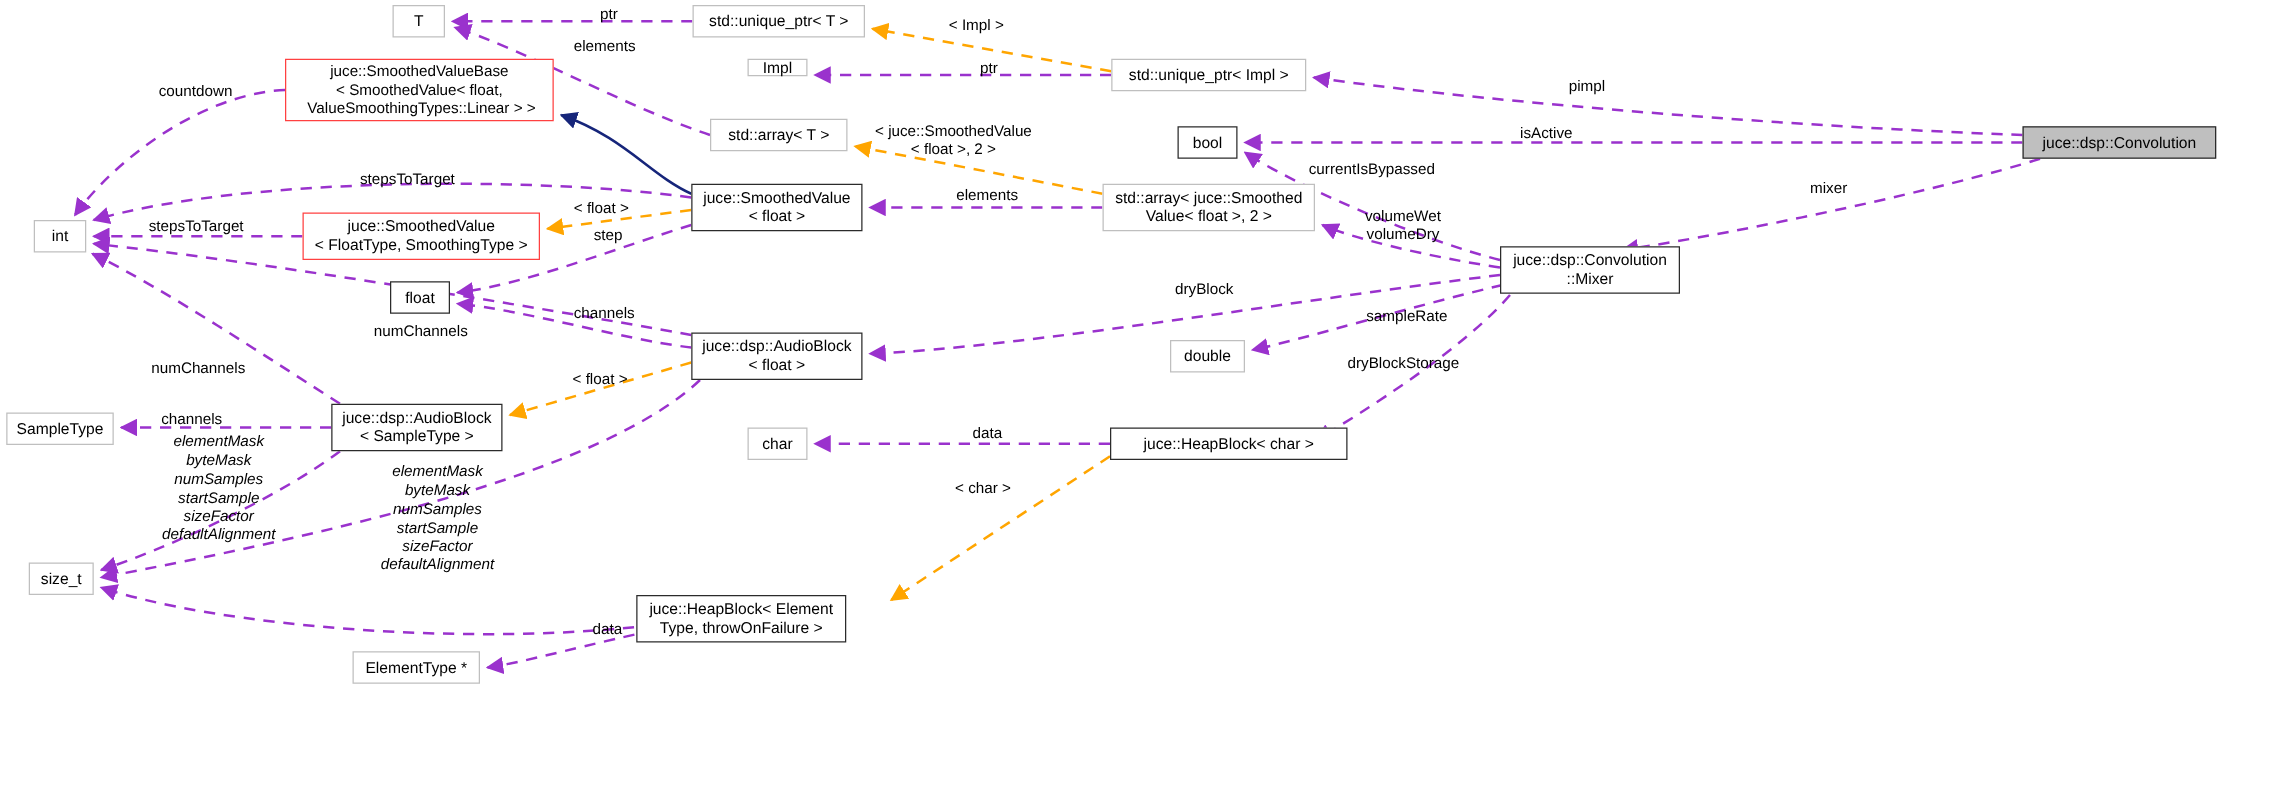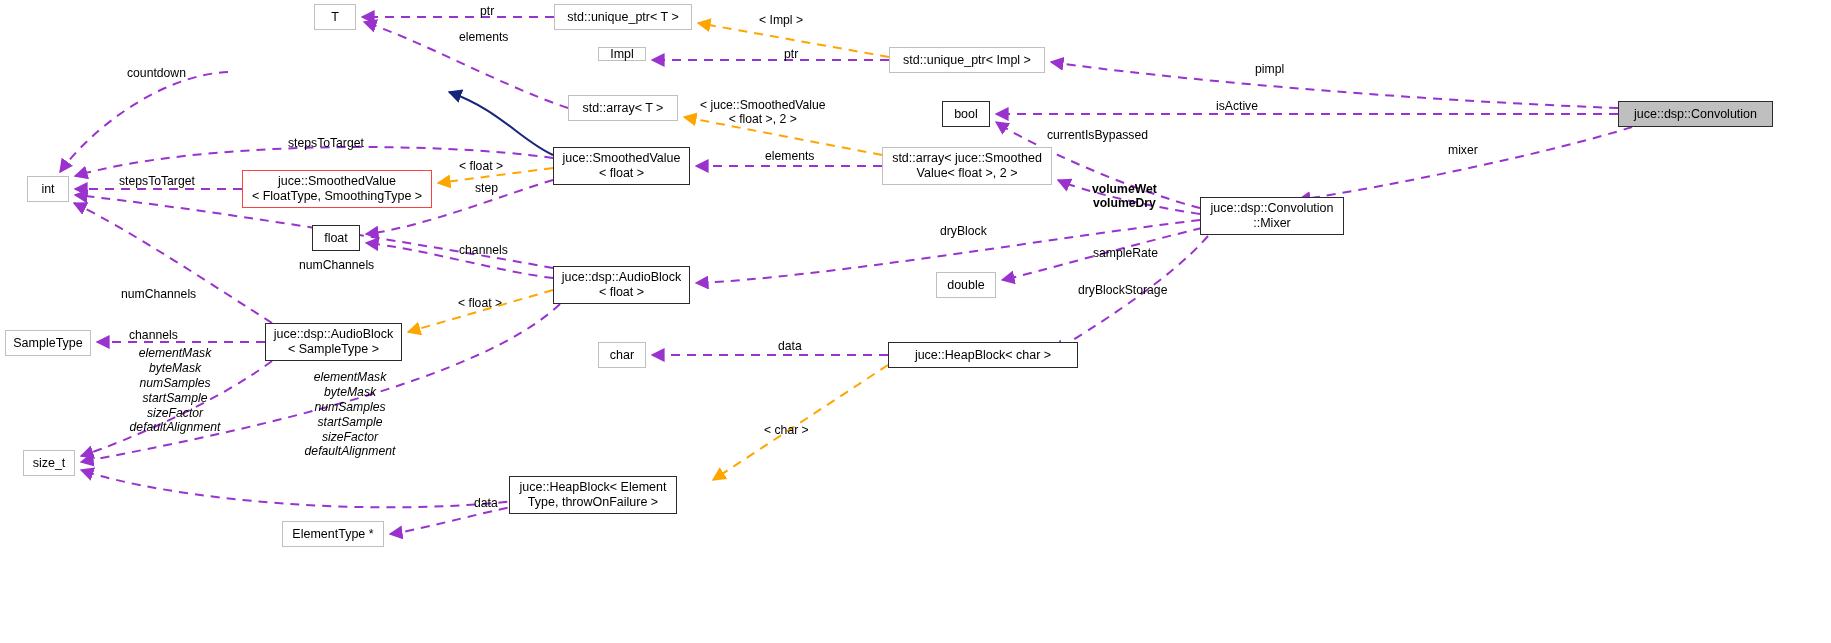--- a/index.html
+++ b/index.html
@@ -123,20 +123,23 @@
 
     <g fill="none" stroke="#16257a" stroke-width="2" marker-end="url(#arrow-navy)">
       <path d="M 553 155 C 520 140, 500 110, 449 92"></path>
     </g>
   </svg>
 
   <div class="node light" style="left:314px;top:4px;width:42px;height:26px;">T</div>
 
   <div class="node light" style="left:554px;top:4px;width:138px;height:26px;">std::unique_ptr&lt; T &gt;</div>
 
+  <div class="node red" style="left:228px;top:47px;width:215px;height:50px;font-size:12.2px;">juce::SmoothedValueBase
+&lt; SmoothedValue&lt; float,
+ ValueSmoothingTypes::Linear &gt; &gt;</div>
 
   <div class="node light" style="left:598px;top:47px;width:48px;height:14px;">Impl</div>
 
   <div class="node light" style="left:889px;top:47px;width:156px;height:26px;">std::unique_ptr&lt; Impl &gt;</div>
 
   <div class="node current" style="left:1618px;top:101px;width:155px;height:26px;">juce::dsp::Convolution</div>
 
   <div class="node light" style="left:568px;top:95px;width:110px;height:26px;">std::array&lt; T &gt;</div>
 
   <div class="node thick" style="left:942px;top:101px;width:48px;height:26px;">bool</div>
@@ -202,21 +205,21 @@
   <div class="edge-label" style="left:459px;top:159px;">&lt; float &gt;</div>
 
   <div class="edge-label" style="left:765px;top:149px;">elements</div>
 
   <div class="edge-label" style="left:1432px;top:143px;margin-left:16px;">mixer</div>
 
   <div class="edge-label" style="left:119px;top:174px;">stepsToTarget</div>
 
   <div class="edge-label" style="left:475px;top:181px;text-align:center;">step</div>
 
-  <div class="edge-label" style="left:1092px;top:182px;font-weight:bold;">volumeWet
+  <div class="edge-label" style="left:1092px;top:166px;">volumeWet
 volumeDry</div>
 
   <div class="edge-label" style="left:940px;top:224px;">dryBlock</div>
 
   <div class="edge-label" style="left:459px;top:243px;">channels</div>
 
   <div class="edge-label" style="left:1093px;top:246px;">sampleRate</div>
 
   <div class="edge-label" style="left:299px;top:258px;">numChannels</div>
 
@@ -230,21 +233,21 @@
 
   <div class="edge-label" style="left:778px;top:339px;">data</div>
 
   <div class="field-list" style="left:110px;top:346px;width:130px;">elementMask
 byteMask
 numSamples
 startSample
 sizeFactor
 defaultAlignment</div>
 
-  <div class="edge-label" style="left:764px;top:383px;margin-top:40px;">&lt; char &gt;</div>
+  <div class="edge-label" style="left:764px;top:383px;">&lt; char &gt;</div>
 
   <div class="field-list" style="left:285px;top:370px;width:130px;">elementMask
 byteMask
 numSamples
 startSample
 sizeFactor
 defaultAlignment</div>
 
   <div class="edge-label" style="left:474px;top:496px;">data</div>
 

